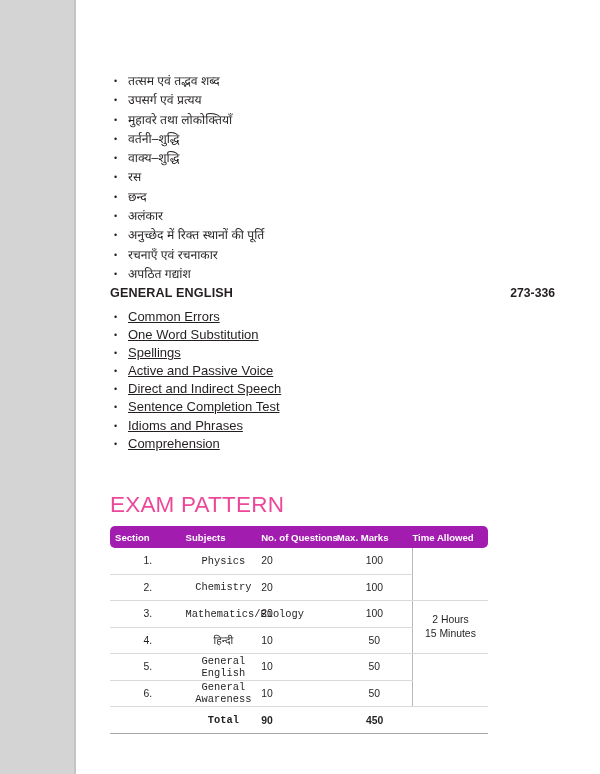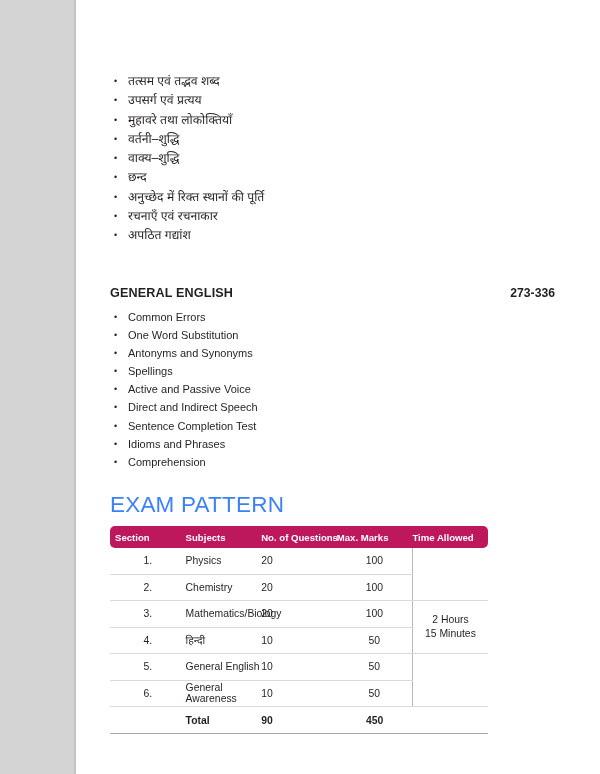--- a/index.html
+++ b/index.html
@@ -98,54 +98,55 @@
     font-weight: bold;
     color: #231f20;
     position: absolute;
     right: 0;
     top: 0;
   }
   #english-list {
     margin-top: 4px;
   }
   #english-list li {
-    font-size: 11px;
+    font-size: 13px;
     line-height: 18.1px;
+    text-decoration: underline;
   }
 
   
   #exam-pattern {
     position: absolute;
     top: 492px;
     left: 32px;
     width: 412px;
   }
   #exam-title {
     font-size: 22.5px;
     font-weight: normal;
     letter-spacing: 0.2px;
-    color: #3b82f6;
+    color: #ec4899;
     line-height: 26px;
     margin: 0 0 8px 0;
   }
 
   
   .tbl-wrap {
     position: relative;
     width: 378px;
   }
   table.exam {
     border-collapse: collapse;
     width: 378px;
     table-layout: fixed;
     font-size: 10.4px;
     color: #231f20;
   }
   table.exam thead th {
-    background: #be185d;
+    background: #a21caf;
     color: #ffffff;
     font-size: 9.6px;
     font-weight: bold;
     text-align: left;
     padding: 5px 0 5px 0;
     height: 12px;
     border: none;
     white-space: nowrap;
   }
   thead tr th:first-child {
@@ -163,21 +164,21 @@
     border-bottom: 1px solid #d9d9d9;
     vertical-align: middle;
     font-size: 10.4px;
   }
   tbody tr.total td {
     border-bottom: none;
     font-weight: bold;
     height: 26px;
   }
   td.c-section  { text-align: center; width: 52px; }
-  td.c-subject  { text-align: left;   width: 84px; padding-left: 7px; }
+  td.c-subject  { text-align: center;   width: 84px; padding-left: 7px; font-family: Liberation Mono, monospace; }
   td.c-ques     { width: 94px; }
   td.c-marks    { text-align: center; width: 68px; }
   td.c-time     {
     text-align: center;
     width: 80px;
     border-left: 1px solid #b8b8b8;
     border-bottom: none;
     line-height: 14px;
     font-size: 10.2px;
   }
@@ -210,35 +211,36 @@
 <div id="gutter"></div>
 
 <div id="page">
 
   <ul class="bullets" id="hindi-list">
     <li><span>तत्सम एवं तद्भव शब्द</span></li>
     <li><span>उपसर्ग एवं प्रत्यय</span></li>
     <li><span>मुहावरे तथा लोकोक्तियाँ</span></li>
     <li><span>वर्तनी–शुद्धि</span></li>
     <li><span>वाक्य–शुद्धि</span></li>
+    <li><span>रस</span></li>
     <li><span>छन्द</span></li>
+    <li><span>अलंकार</span></li>
     <li><span>अनुच्छेद में रिक्त स्थानों की पूर्ति</span></li>
     <li><span>रचनाएँ एवं रचनाकार</span></li>
     <li><span>अपठित गद्यांश</span></li>
   </ul>
 
   <div id="english-section">
     <div class="section-head">
       <span class="title">GENERAL ENGLISH</span>
       <span class="pages">273-336</span>
     </div>
     <ul class="bullets" id="english-list">
       <li><span>Common Errors</span></li>
       <li><span>One Word Substitution</span></li>
-      <li><span>Antonyms and Synonyms</span></li>
       <li><span>Spellings</span></li>
       <li><span>Active and Passive Voice</span></li>
       <li><span>Direct and Indirect Speech</span></li>
       <li><span>Sentence Completion Test</span></li>
       <li><span>Idioms and Phrases</span></li>
       <li><span>Comprehension</span></li>
     </ul>
   </div>
 
   <div id="exam-pattern">

